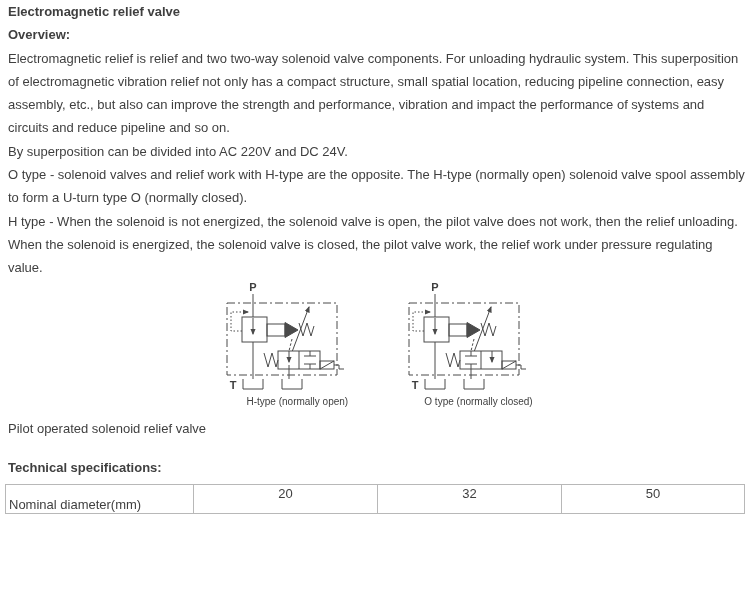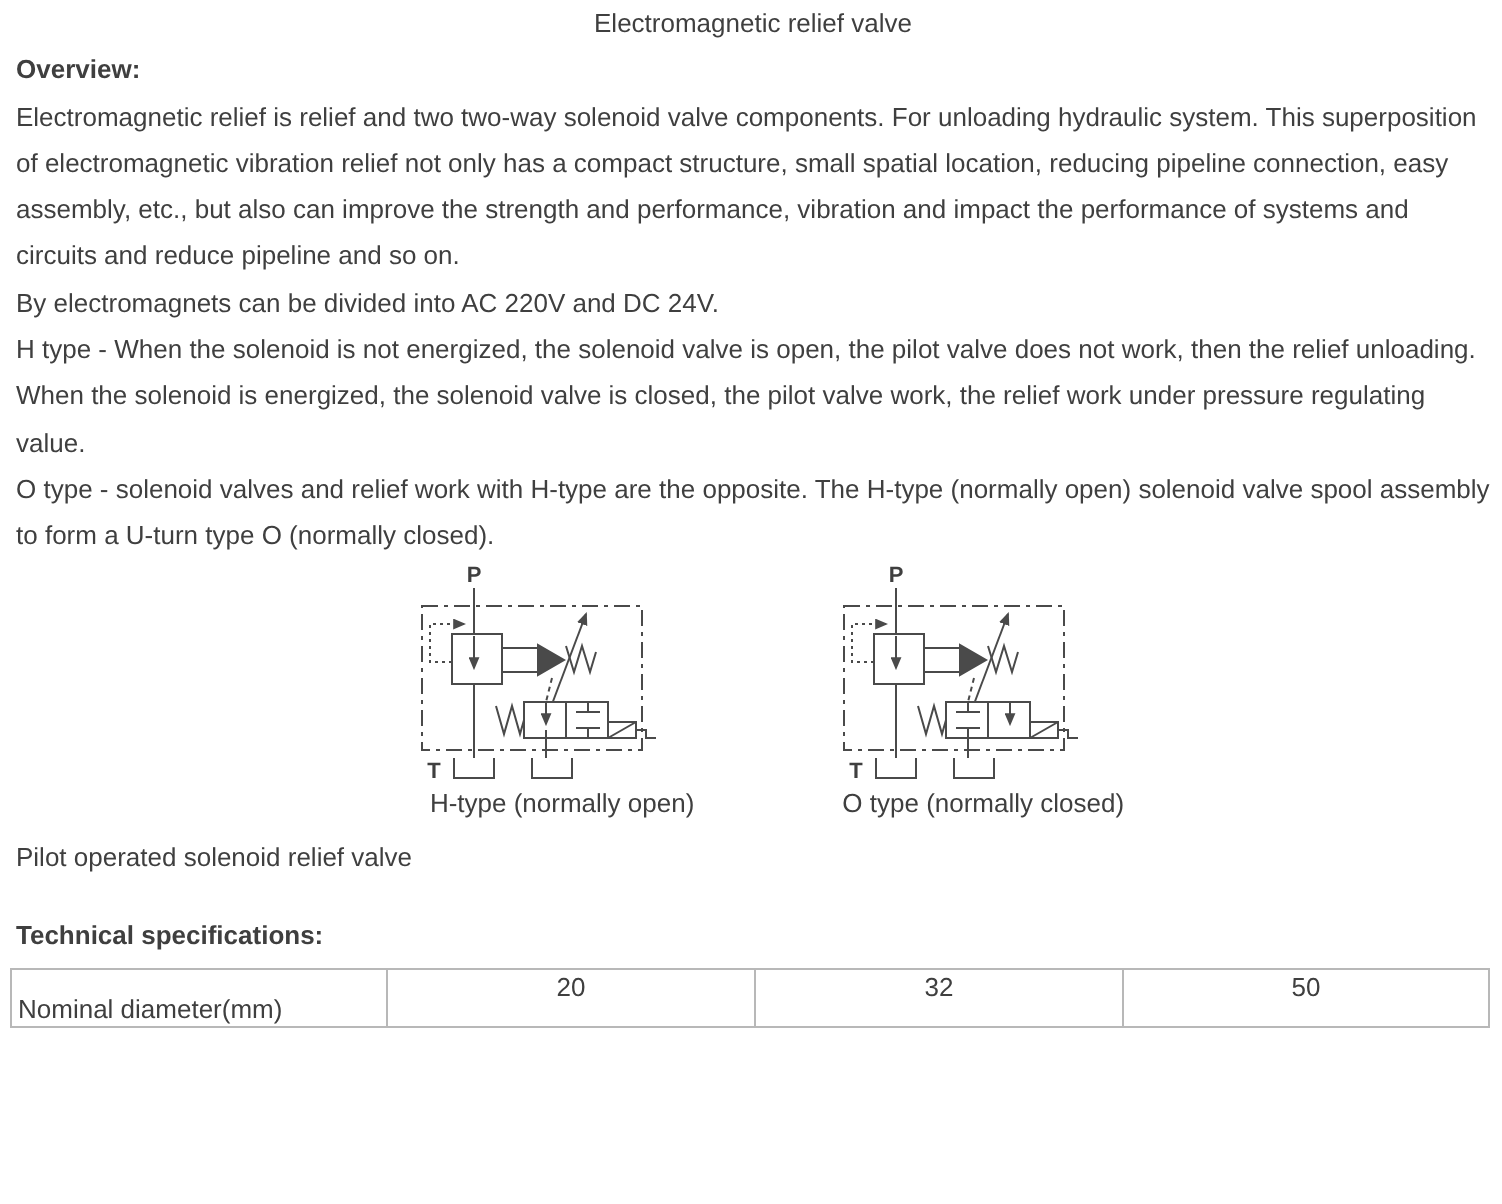--- a/index.html
+++ b/index.html
@@ -3,27 +3,27 @@
 <meta charset="utf-8">
 <style>
   html, body { margin:0; padding:0; background:#ffffff; }
   body {
     width:751px; height:602px; overflow:hidden;
     font-family:"Liberation Sans", sans-serif;
     font-size:13px; color:#3f3f3f;
   }
   .page { padding:0 6px 0 8px; }
   p { margin:0; line-height:23.3px; }
-  .title { text-align:center; font-weight:normal; }
+  .title { text-align:left; font-weight:bold; }
   .bold { font-weight:bold; }
 
   .diagrams { display:flex; justify-content:center; gap:50px; margin-top:1px; }
   figure { margin:0; text-align:center; flex:0 0 auto; }
   figure svg { display:block; margin:0 auto; }
-  figcaption { line-height:15px; margin-top:1px; white-space:nowrap; font-size:13px;margin-left:24px; }
+  figcaption { line-height:15px; margin-top:1px; white-space:nowrap; font-size:10px;margin-left:24px; }
 
   .pilot-caption { line-height:16px; margin-top:12px; }
   .specs-heading { margin-top:22px; line-height:17px; }
 
   table.specs {
     border-collapse:collapse; table-layout:fixed;
     width:739px; margin:8px 0 0 -3px;
   }
   table.specs td { border:1px solid #b8b8b8; font-size:13px; color:#3f3f3f; overflow:hidden; }
   tr.row-diameter td { height:26px; }
@@ -33,23 +33,23 @@
 </head>
 <body>
 
 <div class="page">
 
   <p class="title">Electromagnetic relief valve</p>
 
   <p class="bold">Overview:</p>
 
   <p>Electromagnetic relief is relief and two two-way solenoid valve components. For unloading hydraulic system. This superposition of electromagnetic vibration relief not only has a compact structure, small spatial location, reducing pipeline connection, easy assembly, etc., but also can improve the strength and performance, vibration and impact the performance of systems and circuits and reduce pipeline and so on.</p>
-  <p>By electromagnets can be divided into AC 220V and DC 24V.</p>
+  <p>By superposition can be divided into AC 220V and DC 24V.</p>
+  <p>O type - solenoid valves and relief work with H-type are the opposite. The H-type (normally open) solenoid valve spool assembly to form a U-turn type O (normally closed).</p>
   <p>H type - When the solenoid is not energized, the solenoid valve is open, the pilot valve does not work, then the relief unloading. When the solenoid is energized, the solenoid valve is closed, the pilot valve work, the relief work under pressure regulating value.</p>
-  <p>O type - solenoid valves and relief work with H-type are the opposite. The H-type (normally open) solenoid valve spool assembly to form a U-turn type O (normally closed).</p>
 
 
   <div class="diagrams">
 
     <figure>
       <svg width="130" height="112" viewBox="0 0 130 112">
         <defs>
           <marker id="ahL" viewBox="0 0 6 5" refX="5" refY="2.5" markerWidth="6.5" markerHeight="5.5" orient="auto" markerUnits="userSpaceOnUse">
             <path d="M0,0 L6,2.5 L0,5 Z" fill="#4a4a4a"></path>
           </marker>

